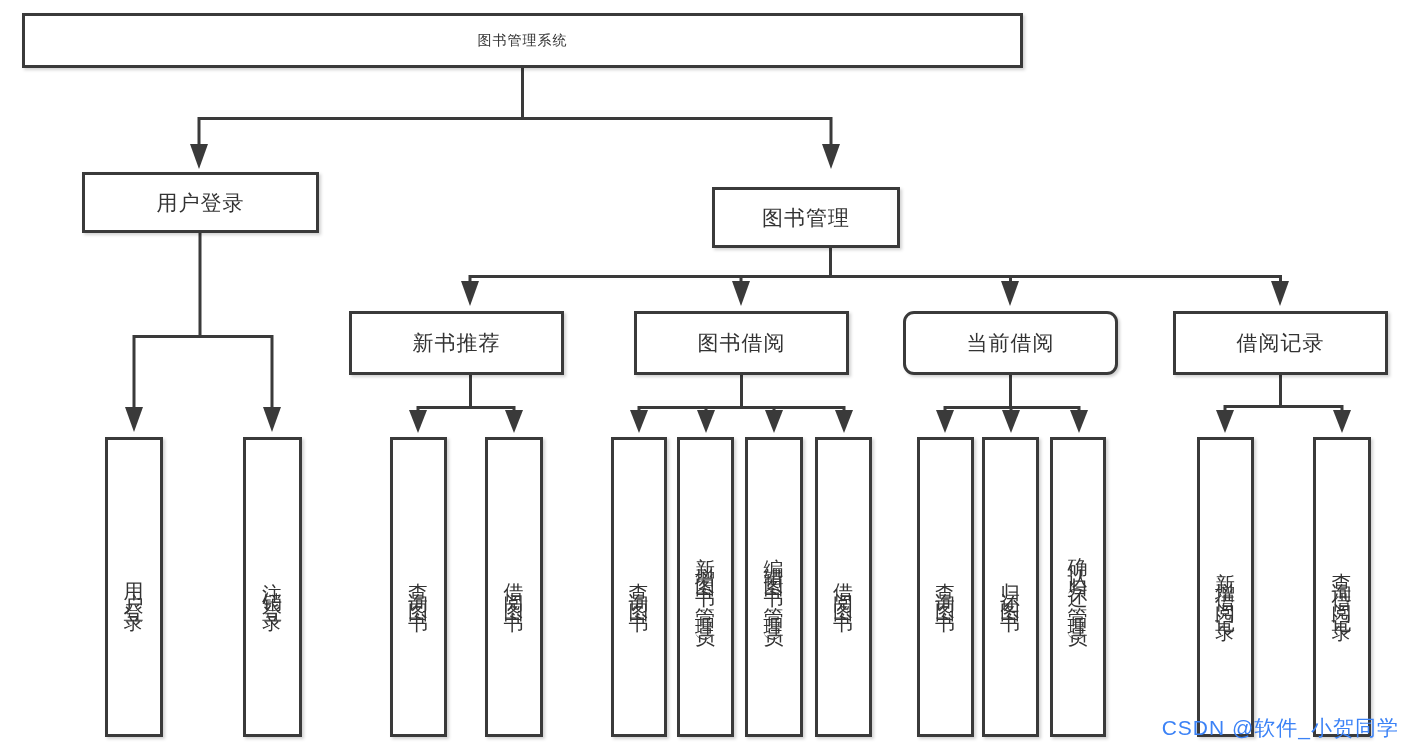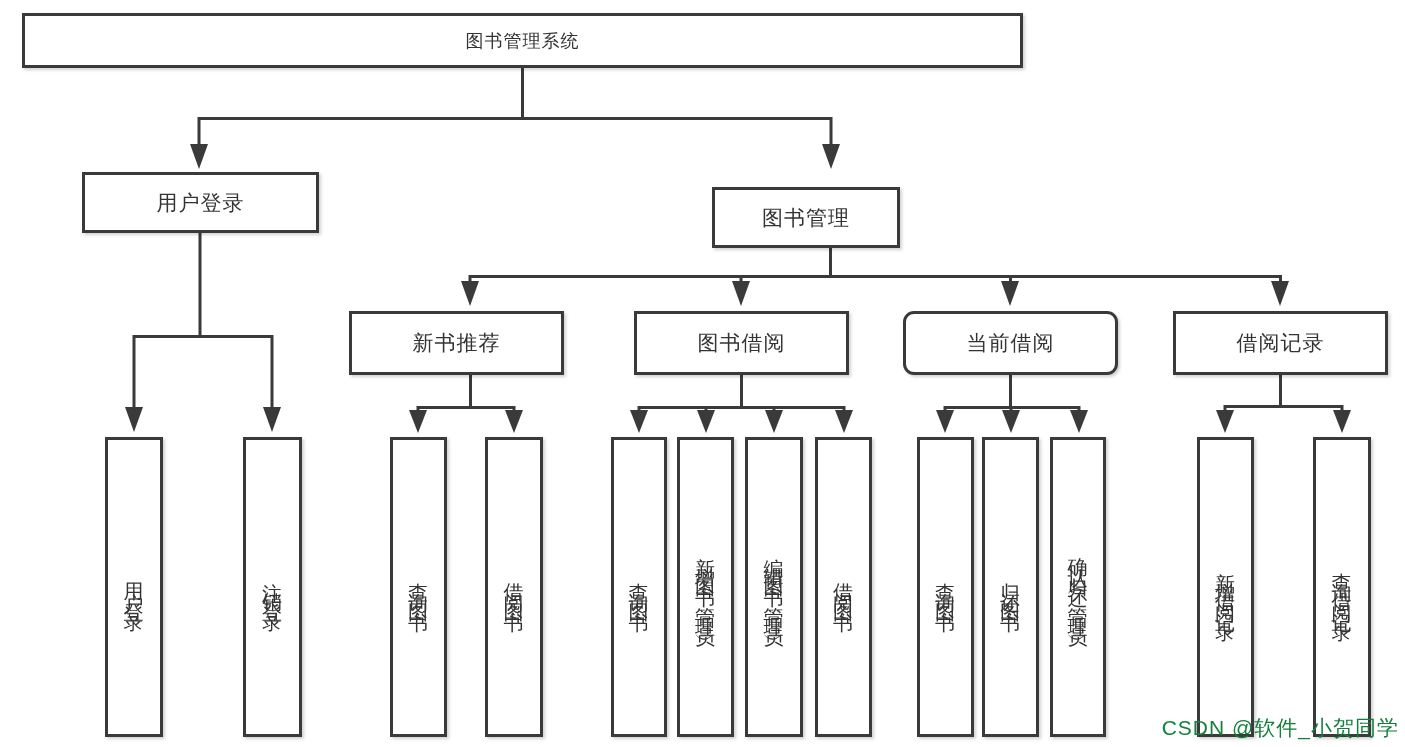--- a/index.html
+++ b/index.html
@@ -7,28 +7,28 @@
     position:relative;width:1405px;height:747px;background:#ffffff;overflow:hidden;
     font-family:"Liberation Sans","DejaVu Sans",sans-serif;color:#333333;
   }
   svg.wires{position:absolute;left:0;top:0;z-index:0;}
   .box{
     position:absolute;box-sizing:border-box;background:#ffffff;
     border:3px solid #3a3a3a;display:flex;align-items:center;justify-content:center;
     z-index:1;box-shadow:2px 2px 3px rgba(0,0,0,0.18);
   }
   .h-box{font-size:21px;letter-spacing:1px;white-space:nowrap;}
-  .title-box{font-size:18px;}
+  .title-box{font-size:14px;}
   .v-box{
     writing-mode:vertical-rl;text-orientation:mixed;
     font-size:20px;line-height:1;letter-spacing:10px;
   }
   .watermark{
     position:absolute;right:6px;top:714px;z-index:5;
-    font-size:21px;color:#15803d;letter-spacing:1px;white-space:nowrap;
+    font-size:21px;color:#3b82f6;letter-spacing:1px;white-space:nowrap;
   }
 </style>
 </head>
 <body>
 
 <div class="canvas">
 
   <svg class="wires" width="1405" height="747" viewBox="0 0 1405 747">
     <g stroke="#3a3a3a" stroke-width="3" fill="none">
       <path d="M522.5,66 V118.5 M197.5,118.5 H832.5 M199,118 V146 M831,118 V146"></path>

